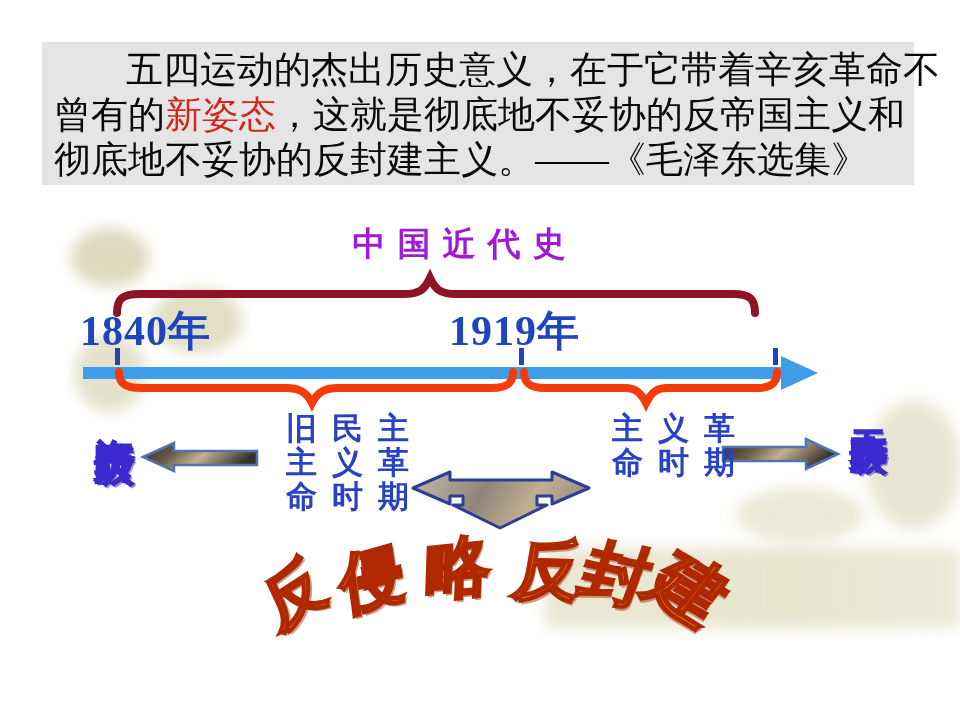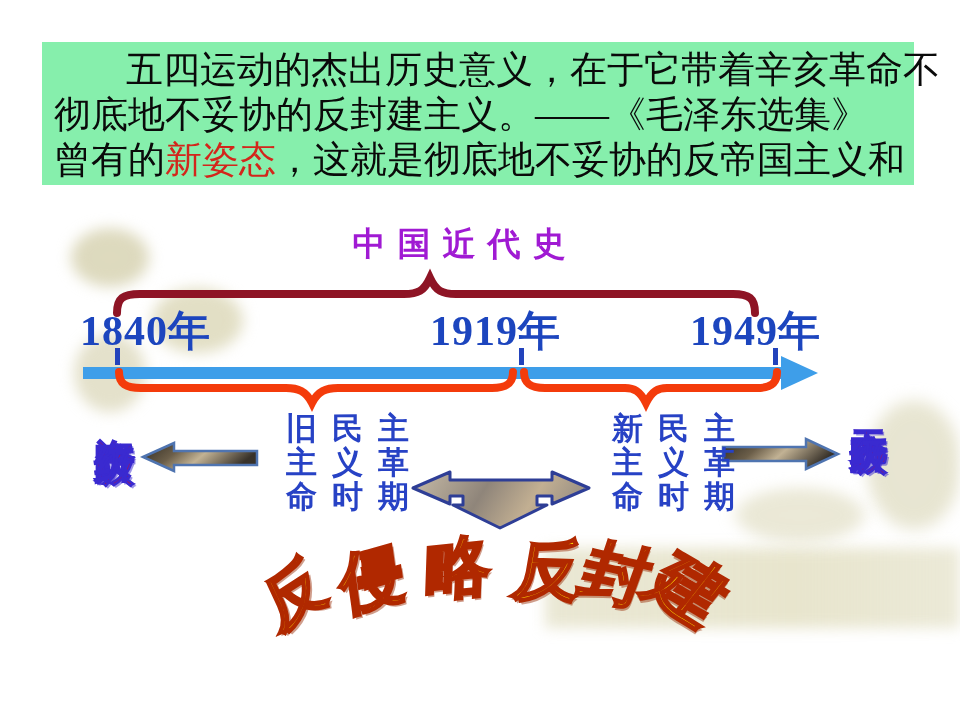--- a/index.html
+++ b/index.html
@@ -15,34 +15,34 @@
          radial-gradient(55px 60px at 30% 80%, rgba(210,205,168,.6) 0 60%, transparent 70%);}
   .wm2{left:845px;top:360px;width:115px;height:210px;
        background:radial-gradient(70px 95px at 60% 50%, rgba(212,208,172,.55) 0 60%, transparent 75%);}
   .wm3{left:545px;top:548px;width:415px;height:80px;
        background:linear-gradient(90deg, rgba(216,212,176,.55), rgba(222,218,184,.7) 60%, rgba(216,212,176,.5));}
   .wm4{left:700px;top:470px;width:200px;height:90px;
        background:radial-gradient(95px 40px at 50% 50%, rgba(214,210,174,.5) 0 60%, transparent 75%);}
 
   
   .banner{position:absolute;left:42px;top:42px;width:872px;height:143px;
-          background:#86efac;box-sizing:border-box;padding:5px 12px 0 12px;
+          background:#e5e5e5;box-sizing:border-box;padding:5px 12px 0 12px;
           font-family:"Liberation Serif",serif;color:#0a0a0a;
           font-size:37px;line-height:45px;letter-spacing:0px;}
   .banner .ln{white-space:nowrap;}
   .banner .ln1{padding-left:72px;}
   .banner .hl{color:#D3261B;}
 
   
   .tl-title{position:absolute;left:300px;top:222px;width:330px;text-align:center;
             font-size:33px;font-weight:bold;letter-spacing:12px;color:#A01AD3;}
   .year{position:absolute;top:303px;font-family:"Liberation Serif",serif;
         font-weight:bold;font-size:42px;color:#1C45BE;letter-spacing:1px;}
   .year.y1840{left:80px;}
-  .year.y1919{left:430px;}
+  .year.y1919{left:449px;}
   .year.y1949{left:690px;}
 
   .period{position:absolute;top:412px;color:#2742C5;font-weight:bold;
           font-size:31px;line-height:34px;letter-spacing:15px;white-space:nowrap;margin-left:20px;}
   .period.old{left:266px;}
   .period.new{left:592px;}
 
   .v-label{position:absolute;writing-mode:vertical-rl;text-orientation:upright;
            font-weight:bold;color:#C00D38;letter-spacing:3px;
            -webkit-text-stroke:1.3px #3A2AD0;
@@ -69,22 +69,22 @@
 
 <div class="slide">
 
   <div class="wm wm1"></div>
   <div class="wm wm2"></div>
   <div class="wm wm3"></div>
   <div class="wm wm4"></div>
 
   <div class="banner">
     <div class="ln ln1">五四运动的杰出历史意义，在于它带着辛亥革命不</div>
+    <div class="ln"><span>曾有的</span><span class="hl">新姿态</span><span>，这就是彻底地不妥协的反帝国主义和</span></div>
     <div class="ln">彻底地不妥协的反封建主义。——《毛泽东选集》</div>
-    <div class="ln"><span>曾有的</span><span class="hl">新姿态</span><span>，这就是彻底地不妥协的反帝国主义和</span></div>
   </div>
 
   <svg class="shapes" viewBox="0 0 960 720">
     <defs>
       <linearGradient id="darkArrow" x1="0" y1="0" x2="1" y2="0.3">
         <stop offset="0" stop-color="#2E2920"></stop>
         <stop offset="0.35" stop-color="#6B5E49"></stop>
         <stop offset="0.6" stop-color="#C2B294"></stop>
         <stop offset="1" stop-color="#38322A"></stop>
       </linearGradient>
@@ -116,29 +116,27 @@
     <polygon points="723,447 806,447 806,439 838,454 806,469 806,461 723,461" fill="url(#darkArrow)" stroke="#4F74B0" stroke-width="2.5"></polygon>
 
     <path d="M413,488 L450,472 L450,480 L552,480 L552,472 L589,488 L552,504 L552,496
              L537,496 L537,505 L547,505 L500,528 L453,505 L463,505 L463,496 L450,496 L450,504 Z" fill="url(#tanArrow)" stroke="#2E3E96" stroke-width="3" stroke-linejoin="round"></path>
   </svg>
 
   <div class="tl-title">中国近代史</div>
 
   <div class="year y1840">1840年</div>
   <div class="year y1919">1919年</div>
-  <div class="year y1949">1949年</div>
 
   <div class="period old">
     <div>旧民主</div>
     <div>主义革</div>
     <div>命时期</div>
   </div>
   <div class="period new">
-    <div>新民主</div>
     <div>主义革</div>
     <div>命时期</div>
   </div>
 
   <div class="v-label left">资产阶级</div>
   <div class="v-label right">无产阶级</div>
 
   <div class="wordart">
     <span class="wa-char">反</span>
     <span class="wa-char">侵</span>

